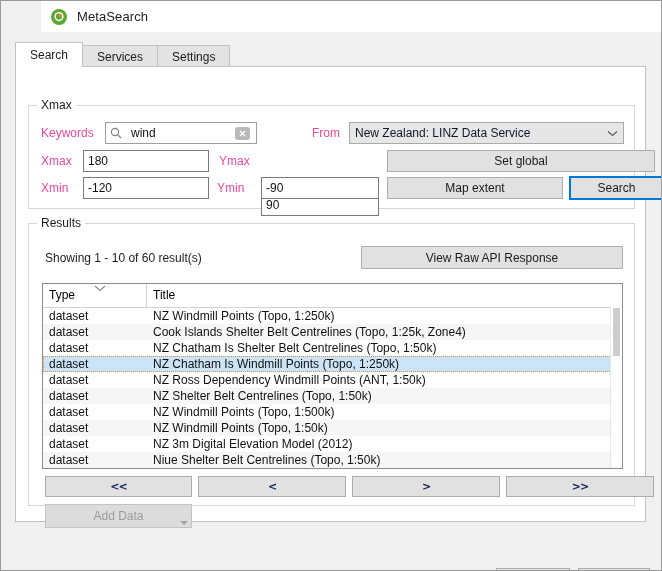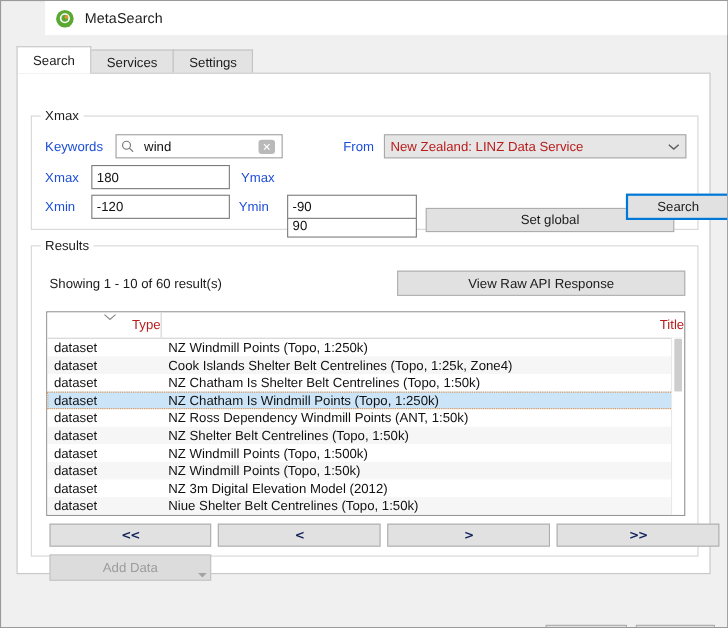--- a/index.html
+++ b/index.html
@@ -123,21 +123,21 @@
     color: #1b1b1b;
     line-height: 12px;
   }
   #group-find { left: 12px; top: 38px; width: 607px; height: 104px; }
   #group-results { left: 12px; top: 156px; width: 607px; height: 283px; }
 
   
   .lbl {
     position: absolute;
     font-size: 12px;
-    color: #1d4ed8;
+    color: #ec4899;
     line-height: 22px;
     height: 22px;
     white-space: nowrap;
   }
   .textfield {
     position: absolute;
     box-sizing: border-box;
     height: 22px;
     background: #ffffff;
     border: 1px solid #7a7a7a;
@@ -181,21 +181,21 @@
   .combo {
     position: absolute;
     box-sizing: border-box;
     height: 22px;
     background: #e6e6e6;
     border: 1px solid #a9a9a9;
     display: flex;
     align-items: center;
     padding-left: 5px;
     font-size: 12px;
-    color: #b91c1c;
+    color: #0f172a;
   }
   .combo .combo-text { flex: 1; white-space: nowrap; overflow: hidden; }
   .combo .combo-arrow {
     width: 22px;
     display: flex;
     align-items: center;
     justify-content: center;
     flex: none;
   }
 
@@ -261,28 +261,27 @@
   }
   .thead {
     display: flex;
     height: 23px;
     background: #ffffff;
     border-bottom: 1px solid #d2d2d2;
     position: relative;
   }
   .th {
     font-size: 12px;
-    color: #b91c1c;
+    color: #000000;
     line-height: 23px;
     padding-left: 6px;
     box-sizing: border-box;
     position: relative;
     overflow: hidden;
     white-space: nowrap;
-    text-align: right;
   }
   .th.col-type { width: 104px; border-right: 1px solid #d2d2d2; }
   .th.col-title { flex: 1; }
   .sort-indicator {
     position: absolute;
     left: 51px;
     top: 1px;
     width: 12px;
     height: 7px;
   }
@@ -394,26 +393,27 @@
             <svg class="icon-svg" width="11" height="7" viewBox="0 0 11 7">
               <polyline points="1,1.5 5.5,5.5 10,1.5" fill="none" stroke="#5b5b5b" stroke-width="1.2"></polyline>
             </svg>
           </span>
         </div>
 
         <div class="lbl" style="left:12px; top:44px;">Xmax</div>
         <div class="textfield" style="left:54px; top:44px; width:126px;">180</div>
         <div class="lbl" style="left:190px; top:44px;">Ymax</div>
         <div class="textfield" style="left:232px; top:44px; width:118px;margin-top:44px;">90</div>
-        <div class="btn" style="left:358px; top:44px; width:226px; height:22px;margin-top:39px;">Set global</div>
+        <div class="btn" style="left:358px; top:44px; width:268px; height:22px;">Set global</div>
 
         <div class="lbl" style="left:12px; top:71px;">Xmin</div>
         <div class="textfield" style="left:54px; top:71px; width:126px;">-120</div>
         <div class="lbl" style="left:188px; top:71px;">Ymin</div>
         <div class="textfield" style="left:232px; top:71px; width:118px;">-90</div>
+        <div class="btn" style="left:358px; top:71px; width:176px; height:22px;">Map extent</div>
         <div class="btn focused" style="left:540px; top:70px; width:95px; height:24px;">Search</div>
       </div>
 
       <div class="group" id="group-results">
         <div class="group-title">Results</div>
 
         <div class="showing" style="left:16px; top:27px;">Showing 1 - 10 of 60 result(s)</div>
         <div class="btn" style="left:332px; top:22px; width:262px; height:23px;">View Raw API Response</div>
 
         <div class="table-wrap">

